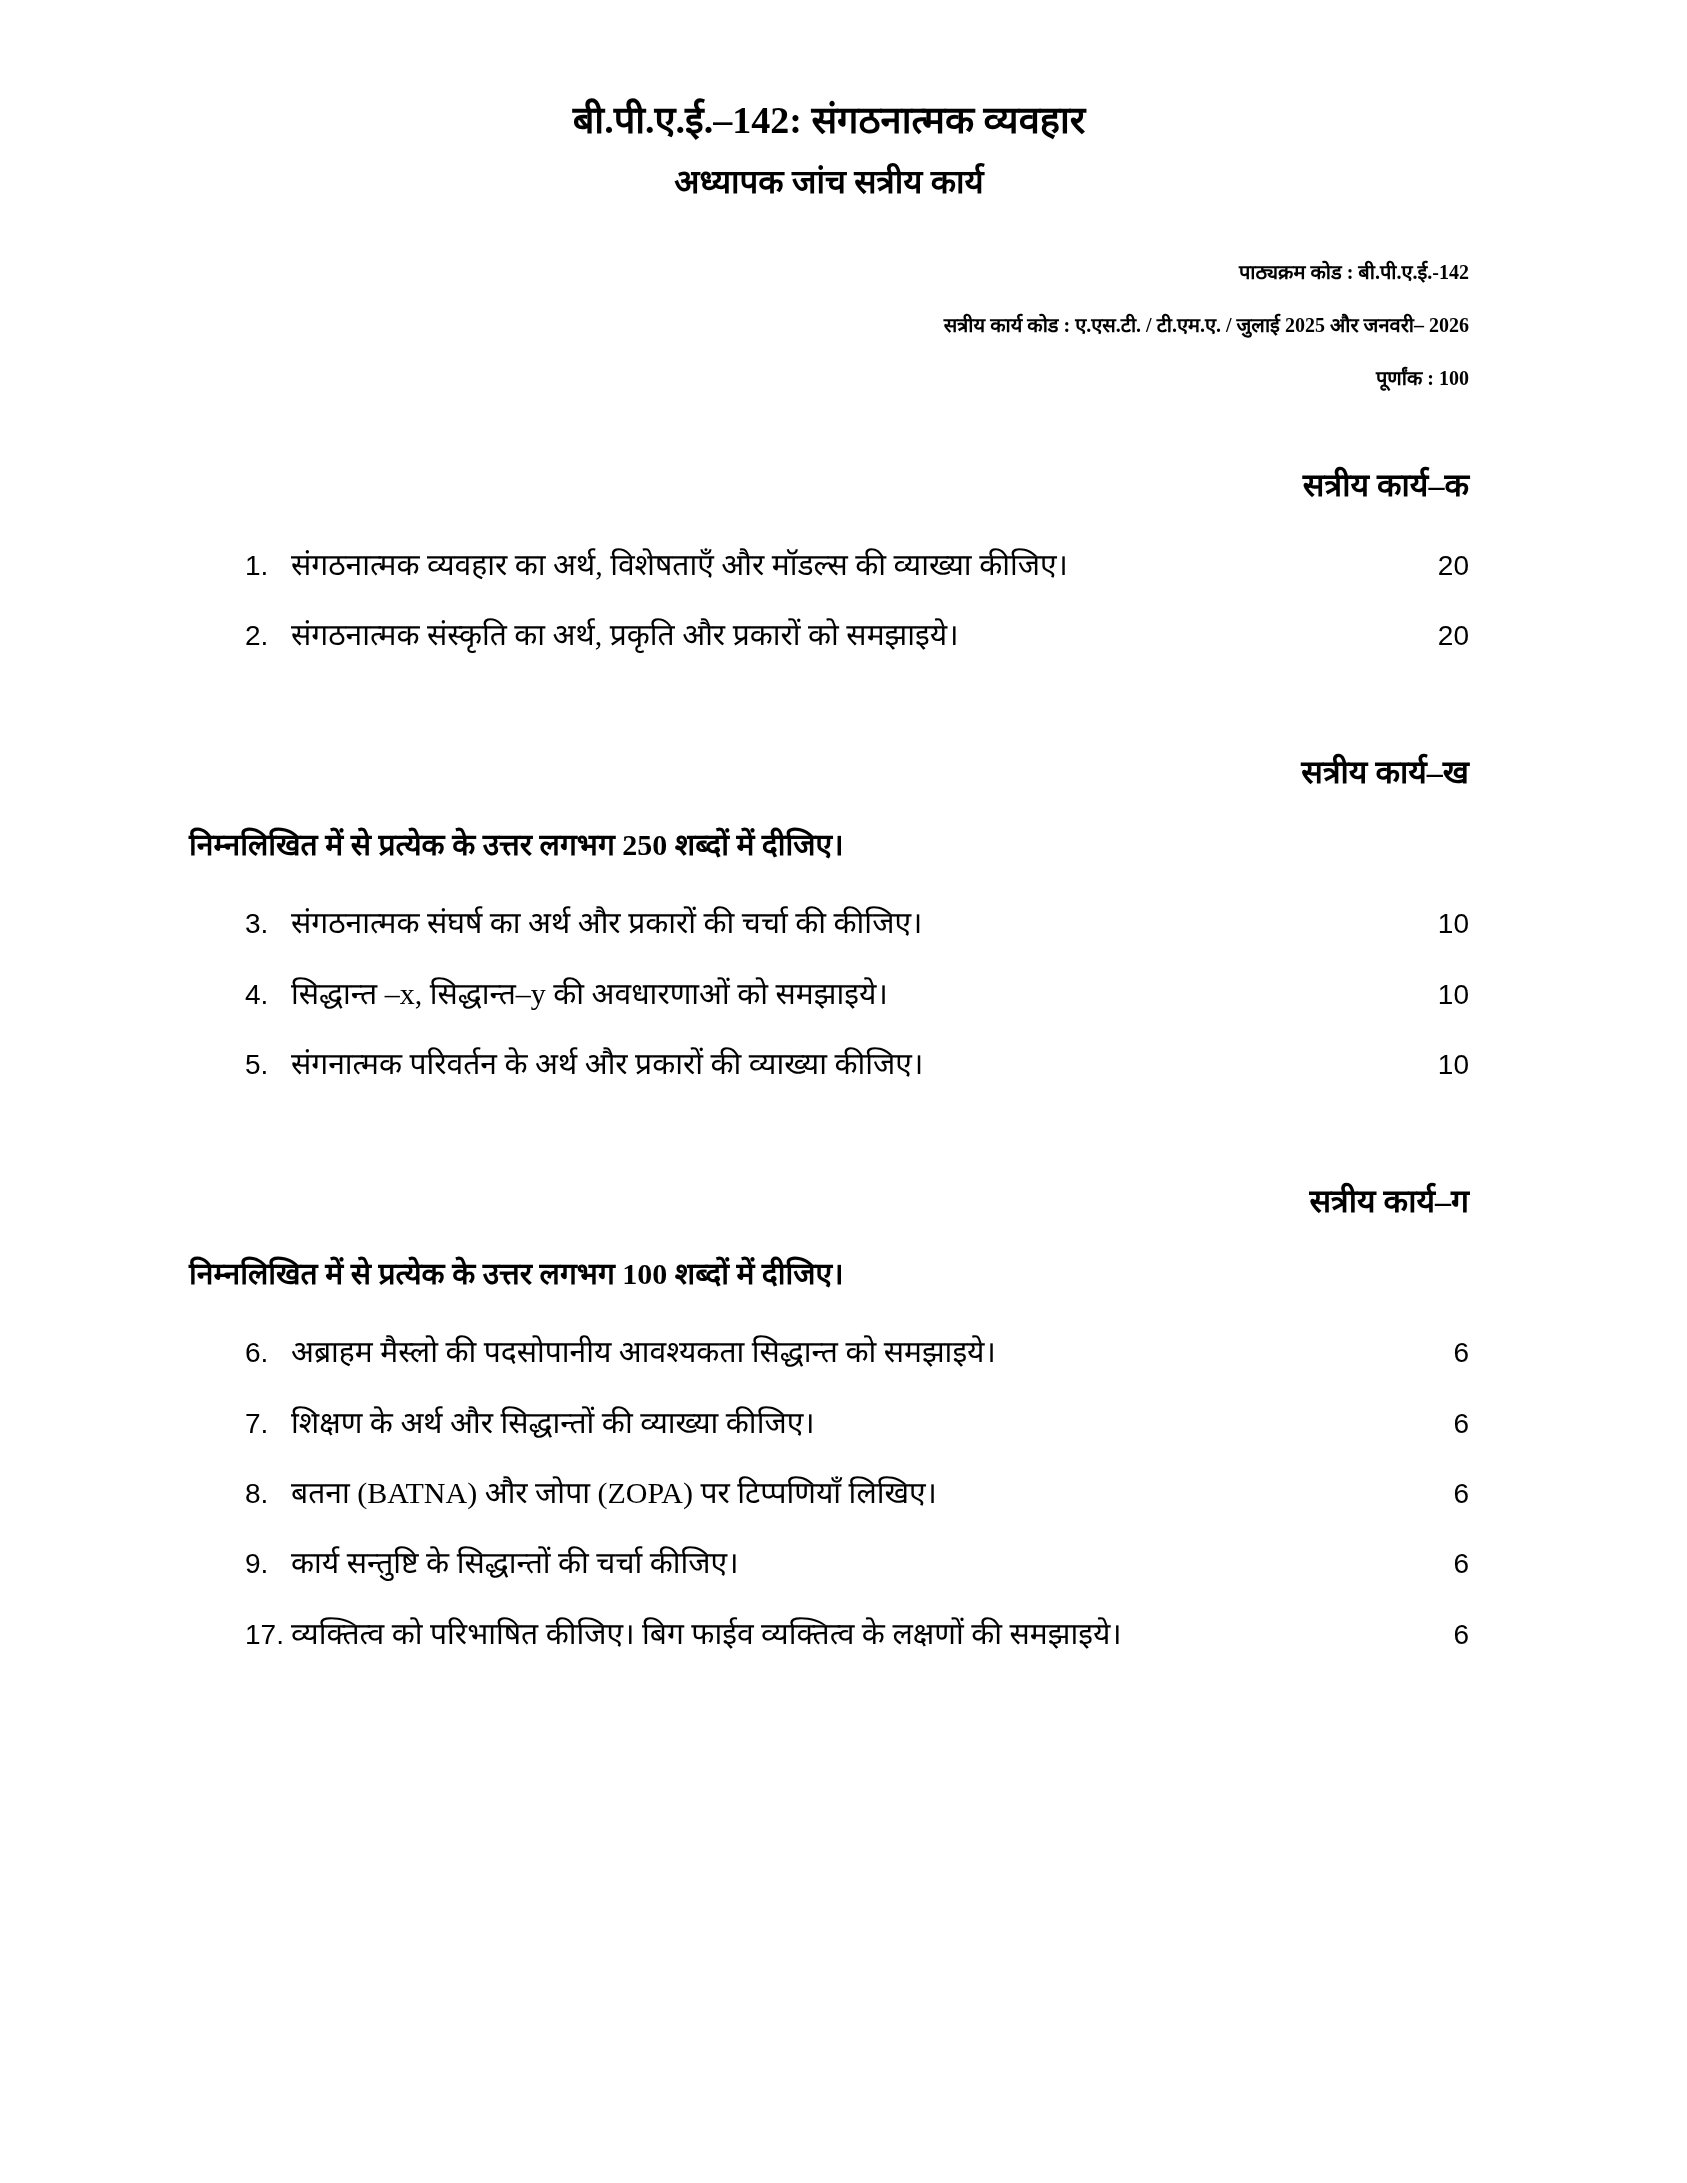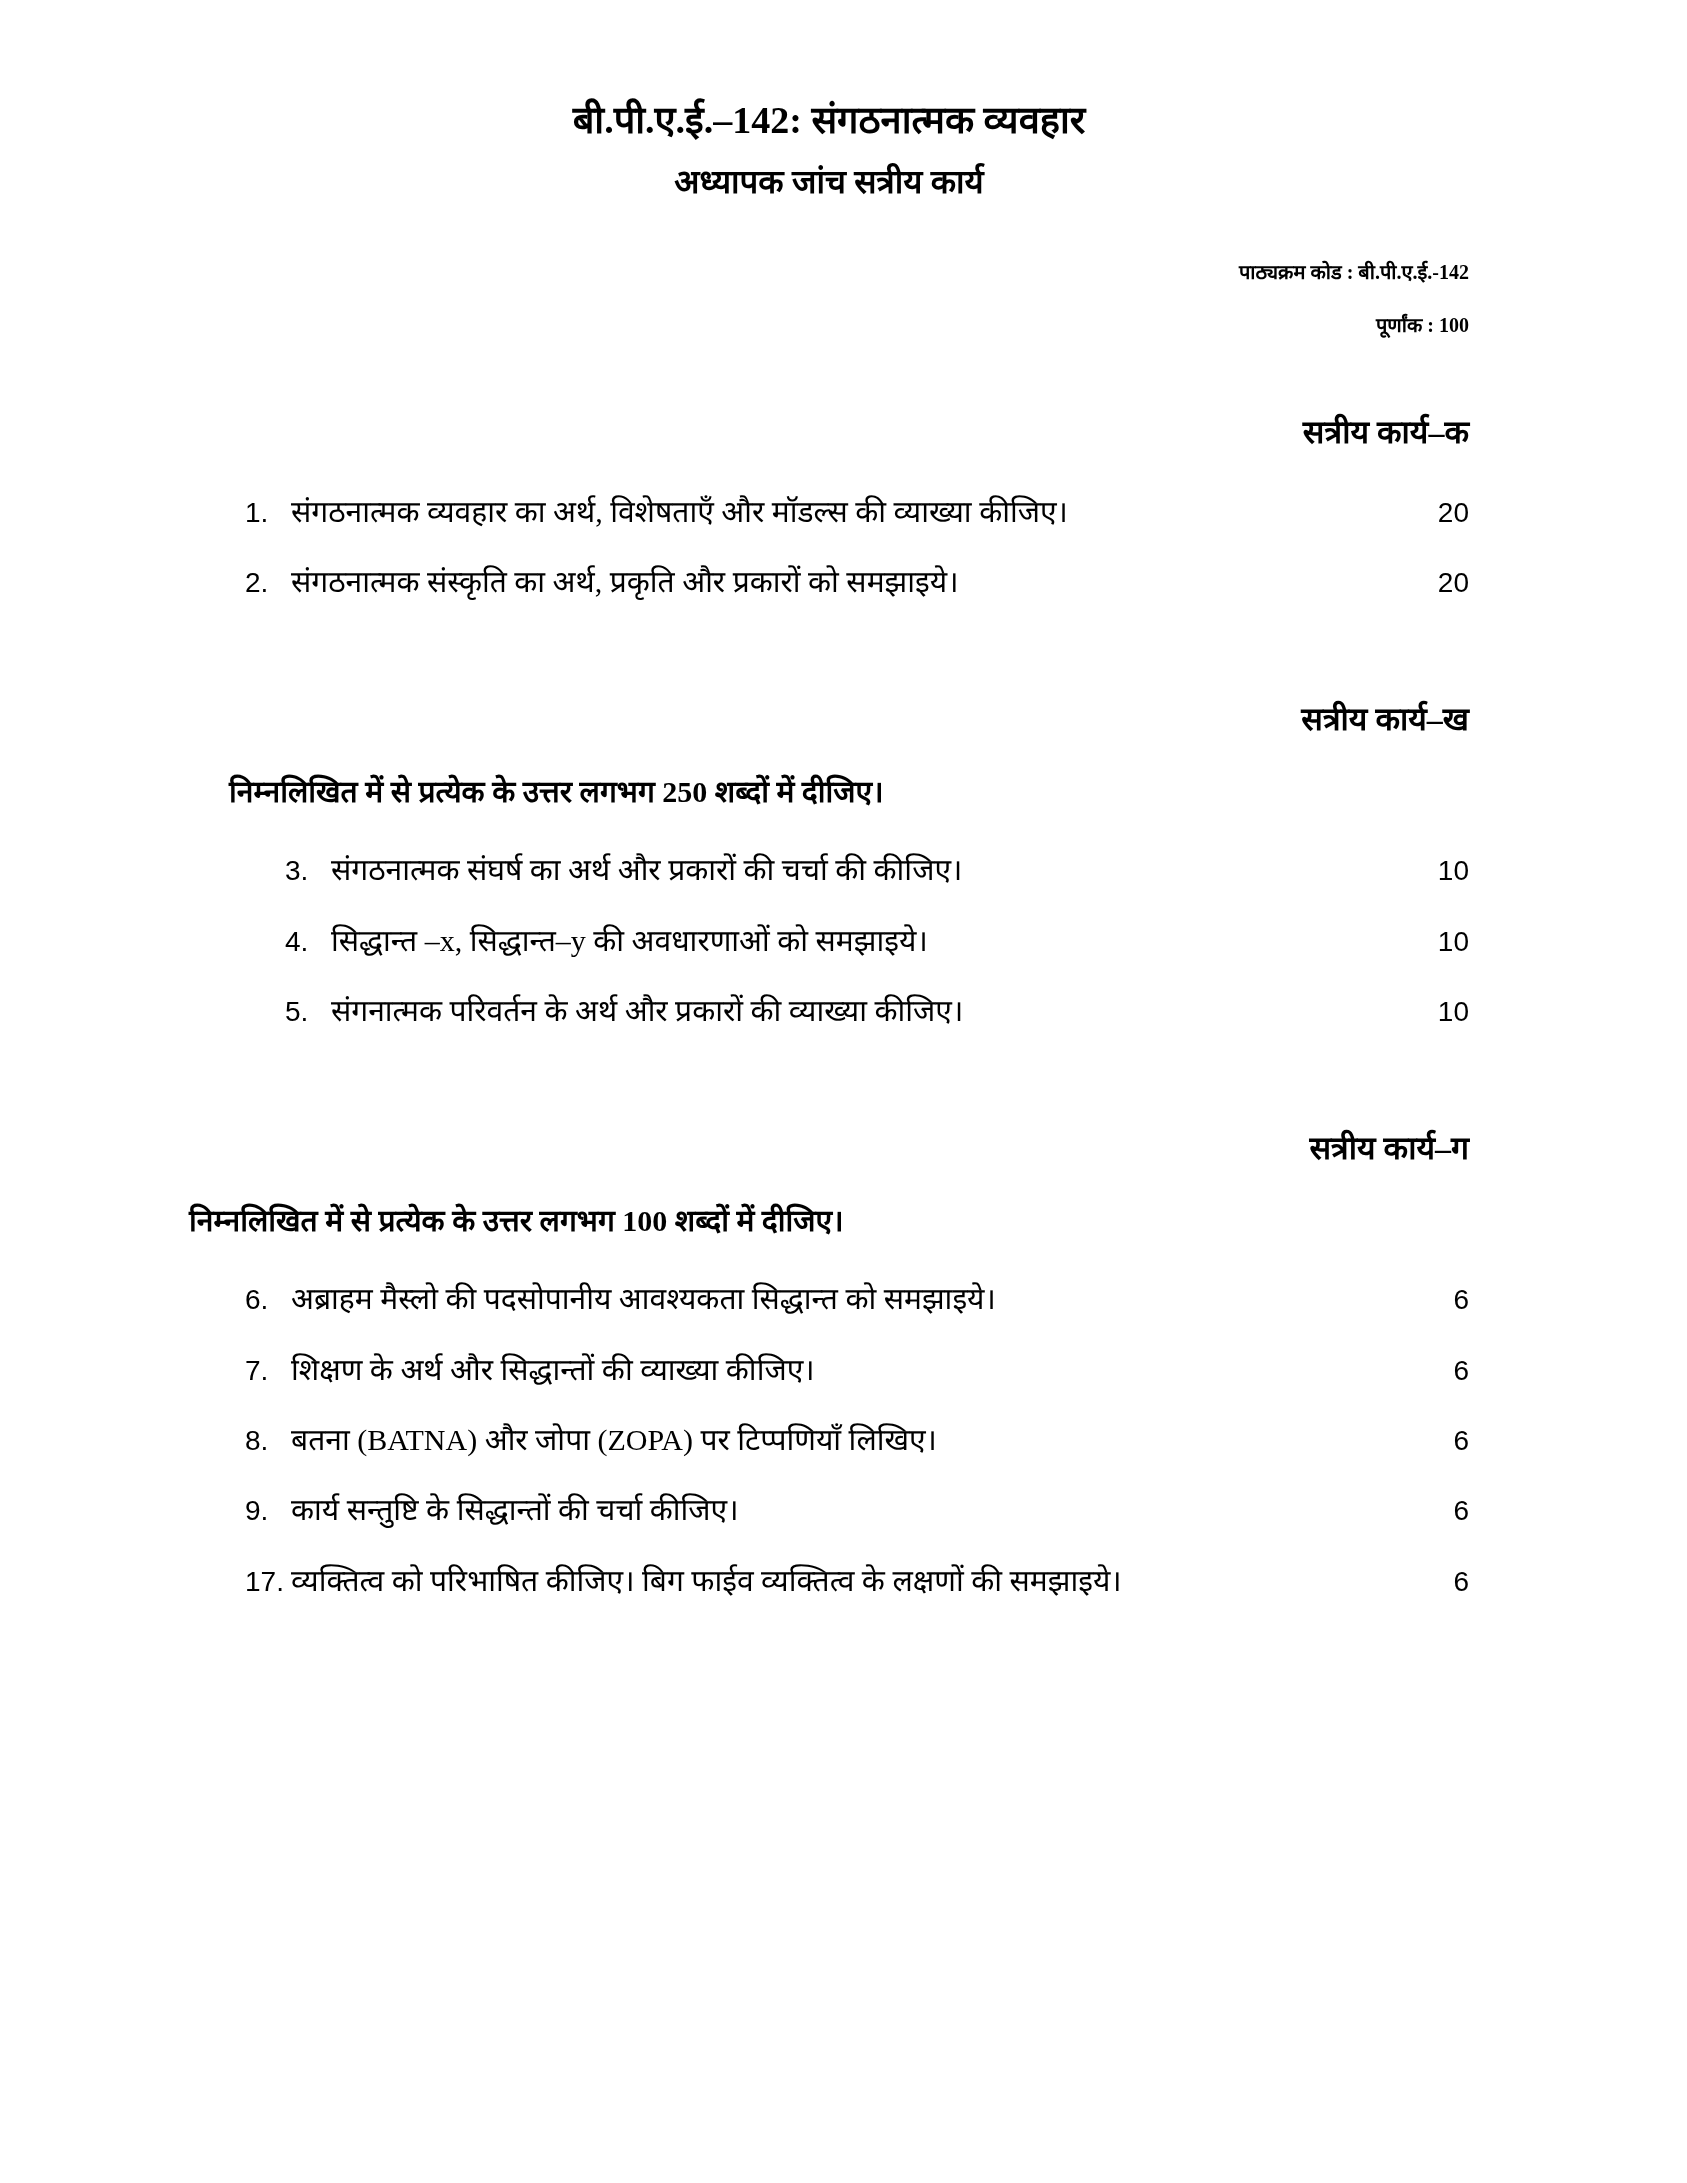--- a/index.html
+++ b/index.html
@@ -75,34 +75,35 @@
   .qtext {
     flex: 1 1 auto;
     padding-right: 26.5px;
   }
   .qmarks {
     flex: 0 0 53px;
     text-align: right;
     font-family: "Liberation Sans", "DejaVu Sans", sans-serif;
     font-size: 28px;
   }
-  .section-b-gap { margin-top: 99px; margin-left: 40px; }
+  .section-b-gap { margin-top: 99px; }
   .section-c-gap { margin-top: 99px; }
 </style>
 </head>
 <body>
 
 <div class="page">
   <div class="content">
 
     <div class="title">बी.पी.ए.ई.–142: संगठनात्मक व्यवहार</div>
     <div class="subtitle">अध्यापक जांच सत्रीय कार्य</div>
 
     <div class="meta">
       <div>पाठ्यक्रम कोड : बी.पी.ए.ई.-142</div>
+      <div>सत्रीय कार्य कोड : ए.एस.टी. / टी.एम.ए. / जुलाई 2025 और जनवरी– 2026</div>
       <div>पूर्णांक : 100</div>
     </div>
 
     <div>
       <div class="section-heading">सत्रीय कार्य–क</div>
       <div class="questions">
         <div class="question">
           <span class="qnum">1.</span>
           <span class="qtext">संगठनात्मक व्यवहार का अर्थ, विशेषताएँ और मॉडल्स की व्याख्या कीजिए।</span>
           <span class="qmarks">20</span>

